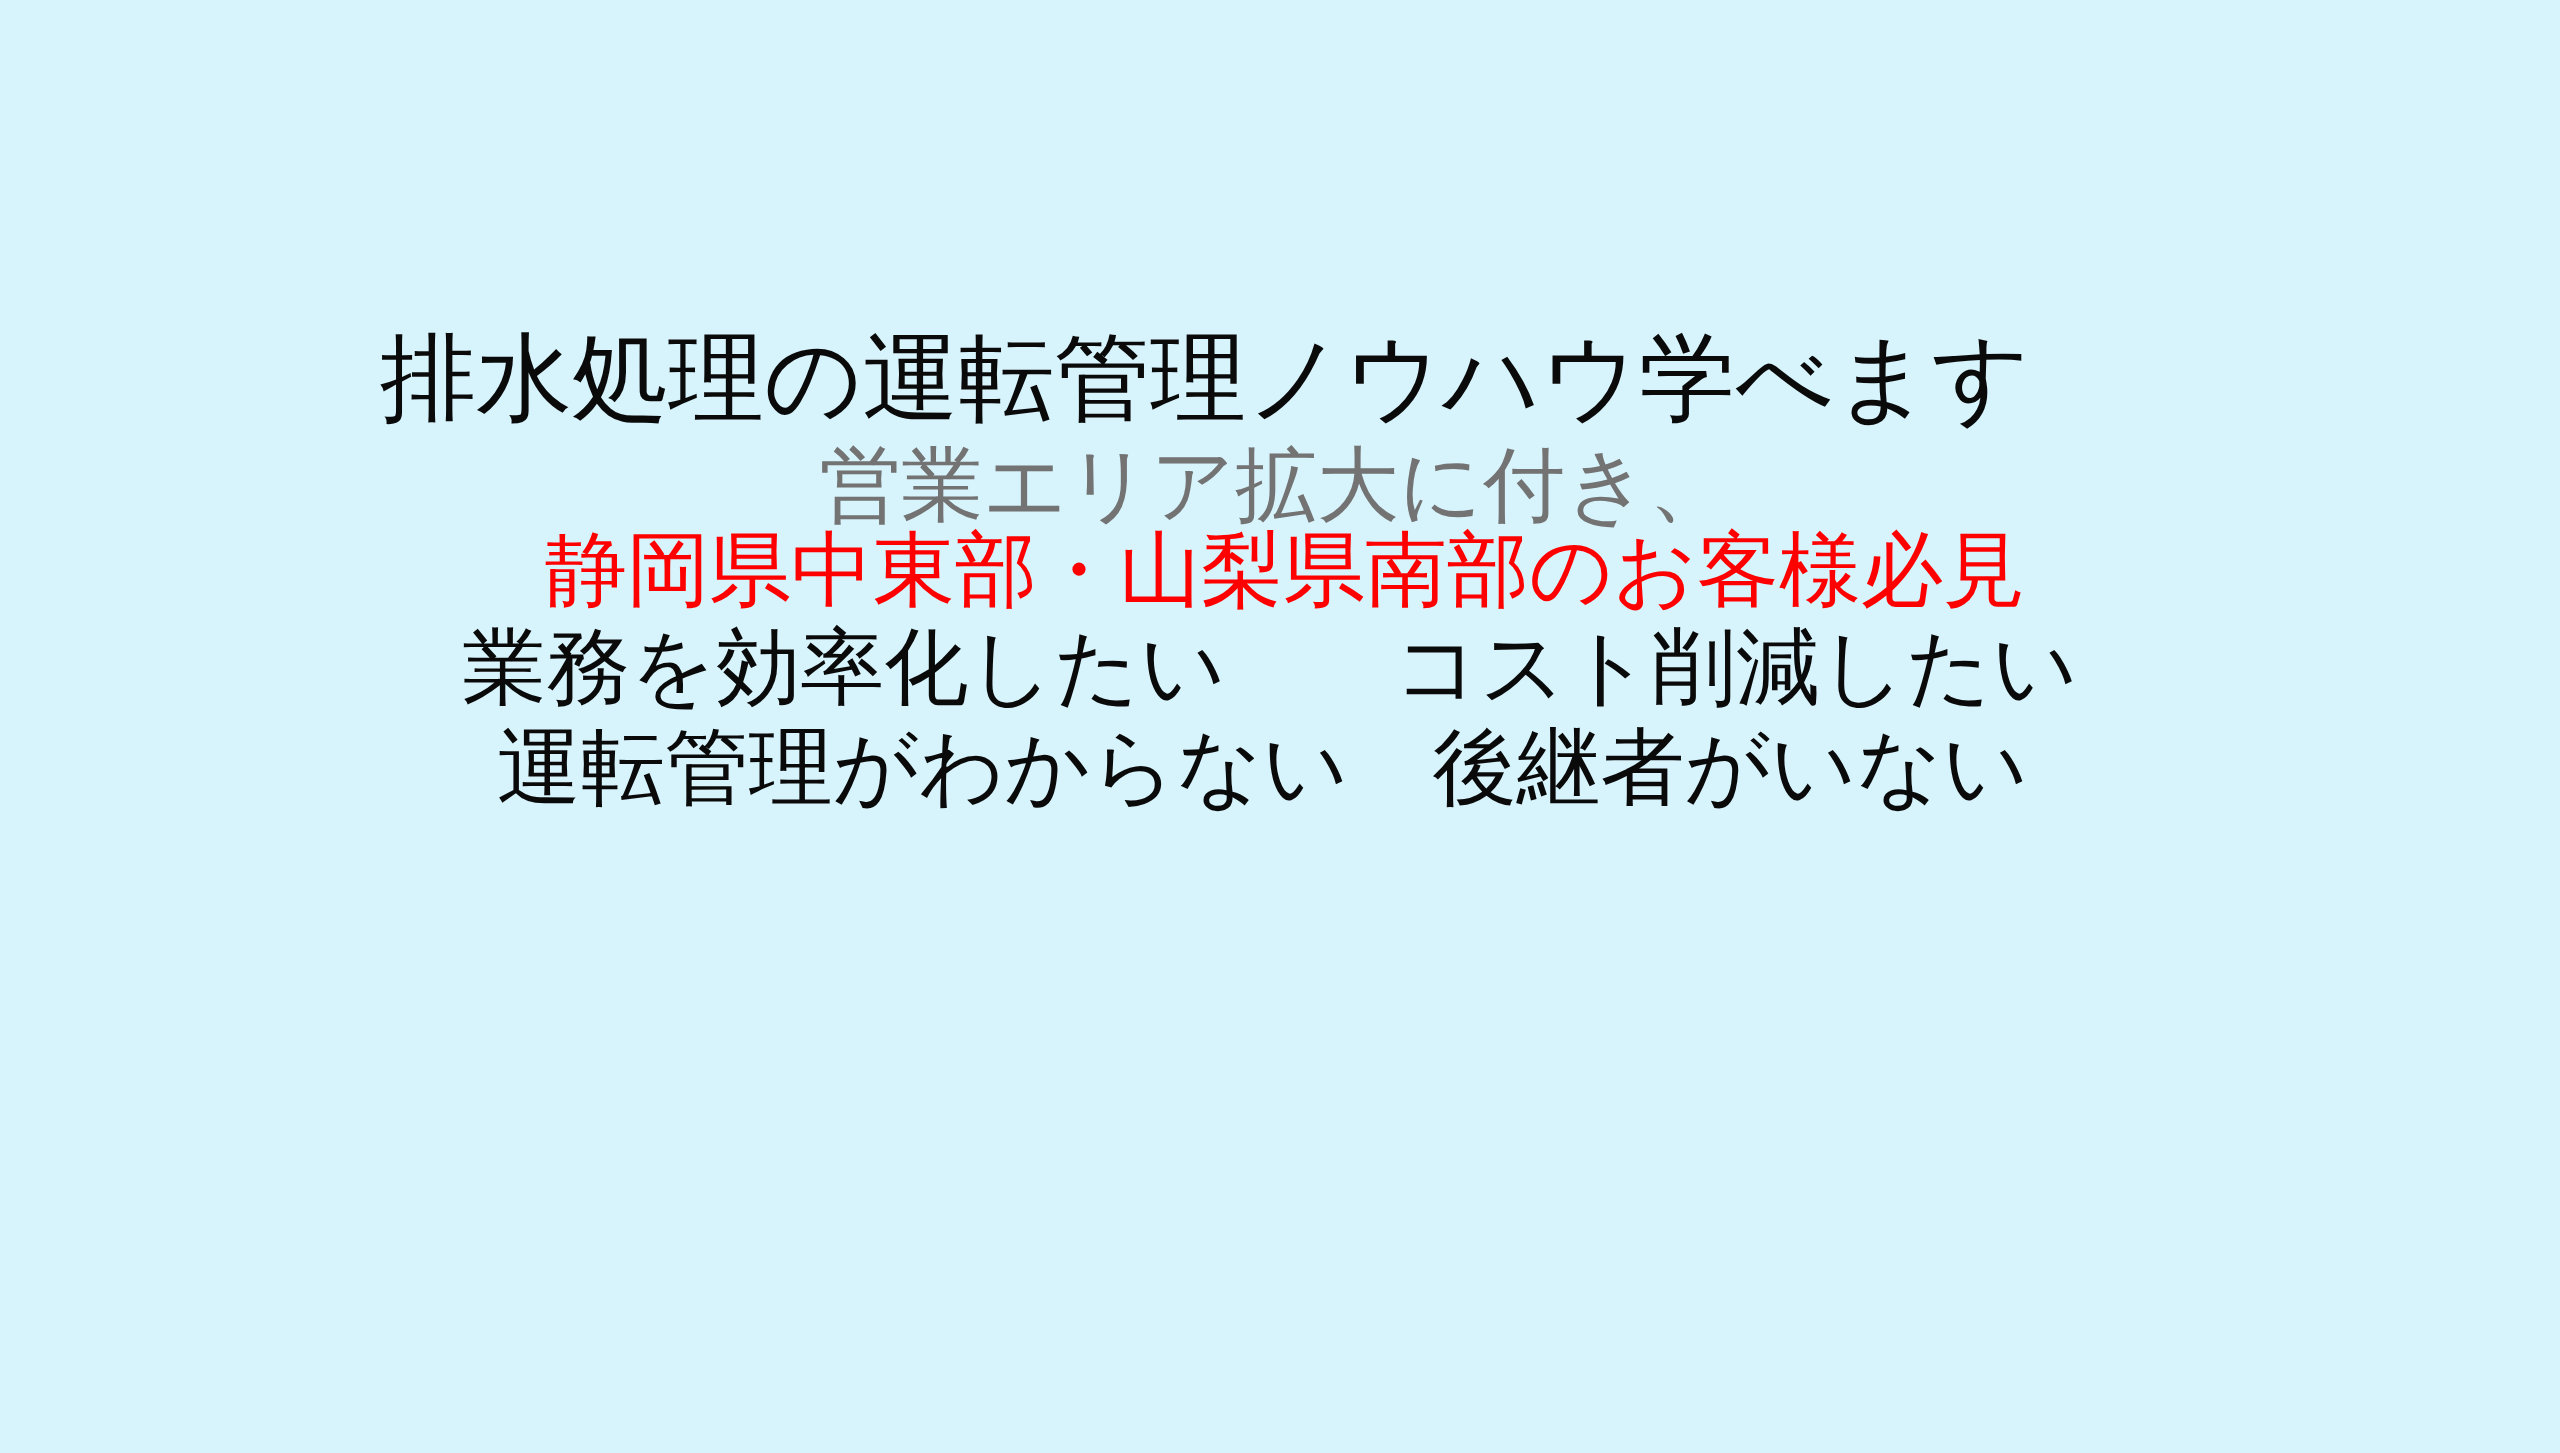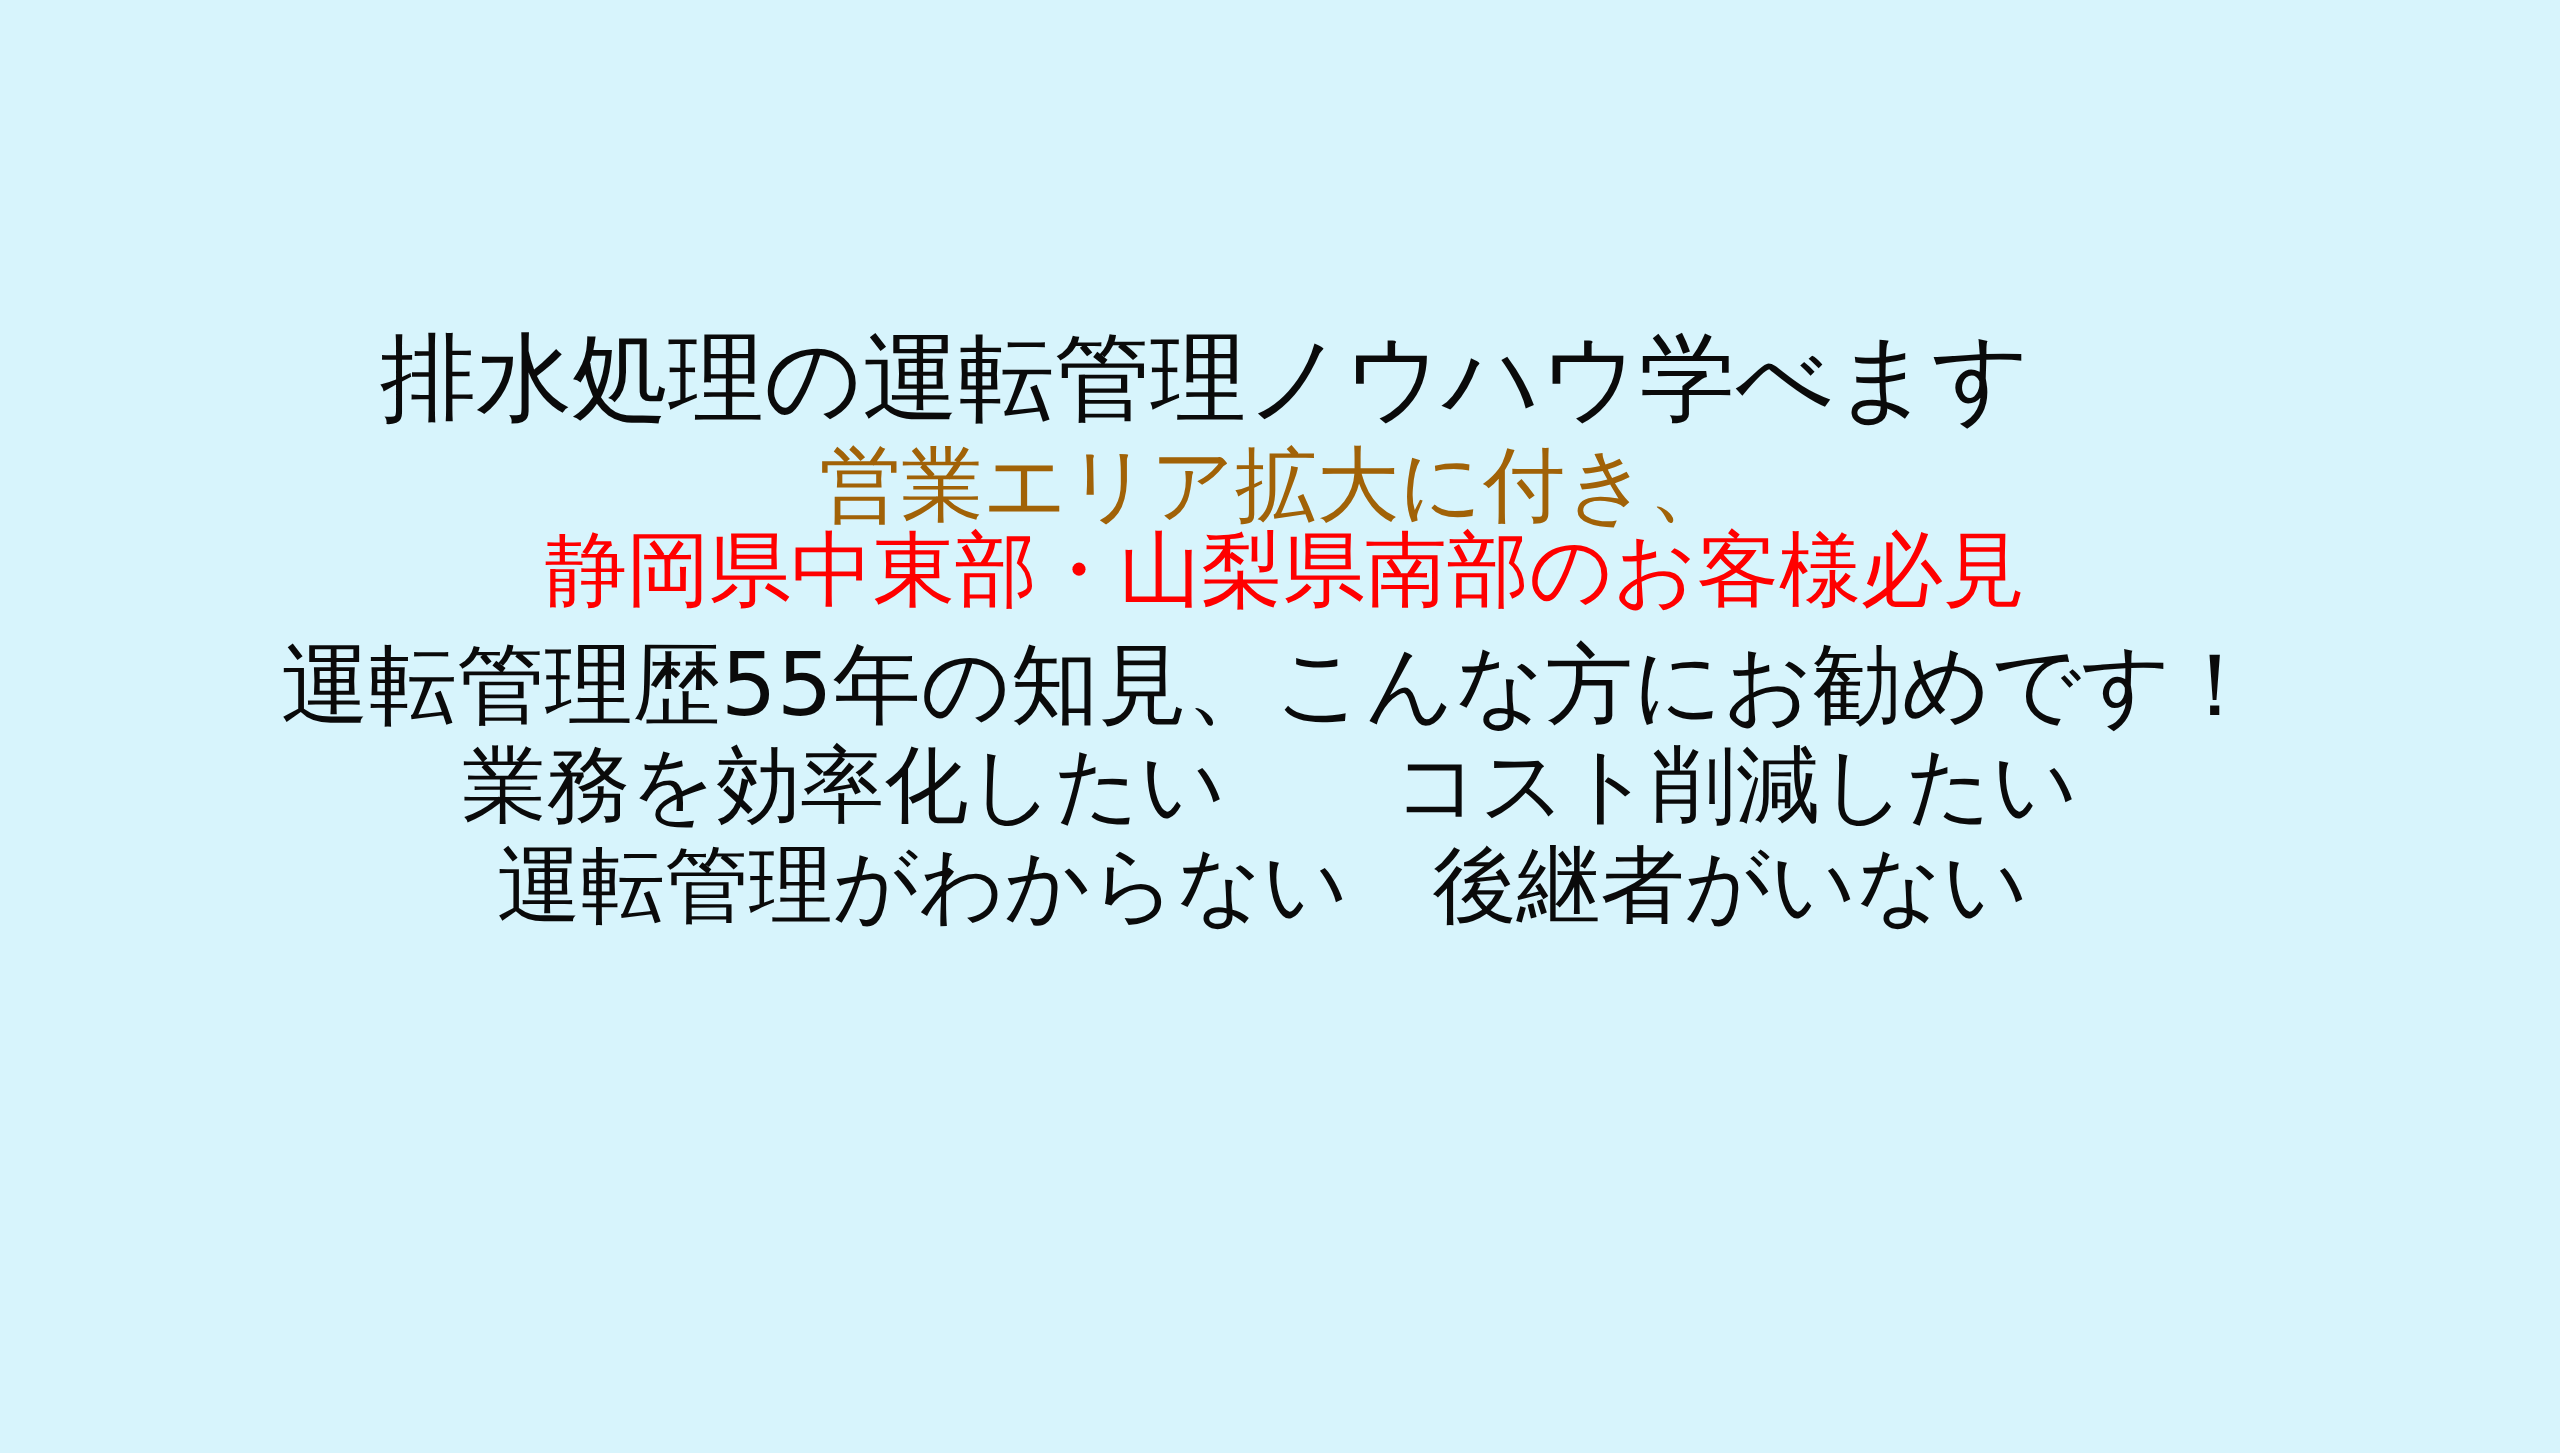--- a/index.html
+++ b/index.html
@@ -59,21 +59,21 @@
     color: #00009c;
     letter-spacing: 2px;
     margin-left: 20px;
   }
 
   
   .red-line-1 {
     margin-top: 18px;
     font-size: 82px;
     font-weight: 400;
-    color: #a16207;
+    color: #737373;
     margin-left: -10px;
   }
   .red-line-2 {
     margin-top: 3px;
     font-size: 82px;
     font-weight: 400;
     color: #ff0000;
     margin-left: 10px;
   }
 
@@ -106,20 +106,19 @@
 <div class="slide">
   <div class="stack">
 
     <div class="line headline-kicker">排水処理の運転管理ノウハウ学べます</div>
 
 
     <div class="line red-line-1">営業エリア拡大に付き、</div>
 
     <div class="line red-line-2">静岡県中東部・山梨県南部のお客様必見</div>
 
-    <div class="line body-line-1">運転管理歴55年の知見、こんな方にお勧めです！</div>
 
     <div class="line body-line-3">業務を効率化したい　　コスト削減したい</div>
 
     <div class="line body-line-2">運転管理がわからない　後継者がいない</div>
 
   </div>
 </div>
 
 </body></html>

